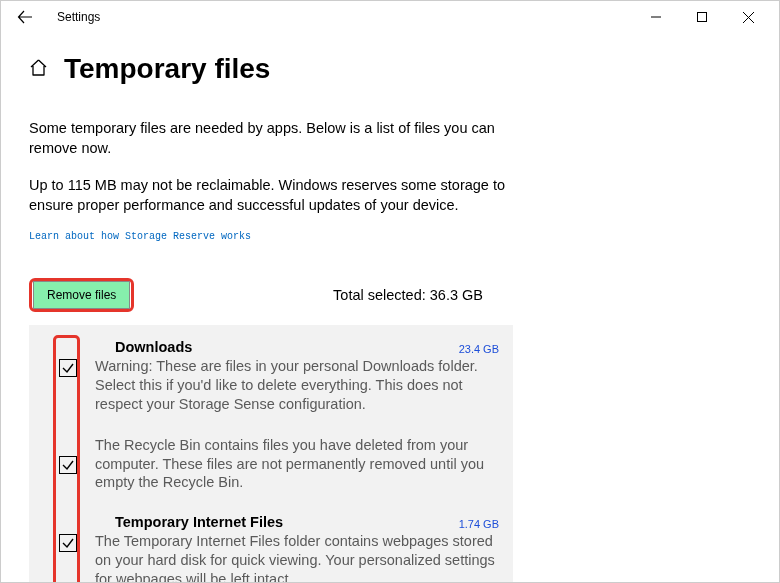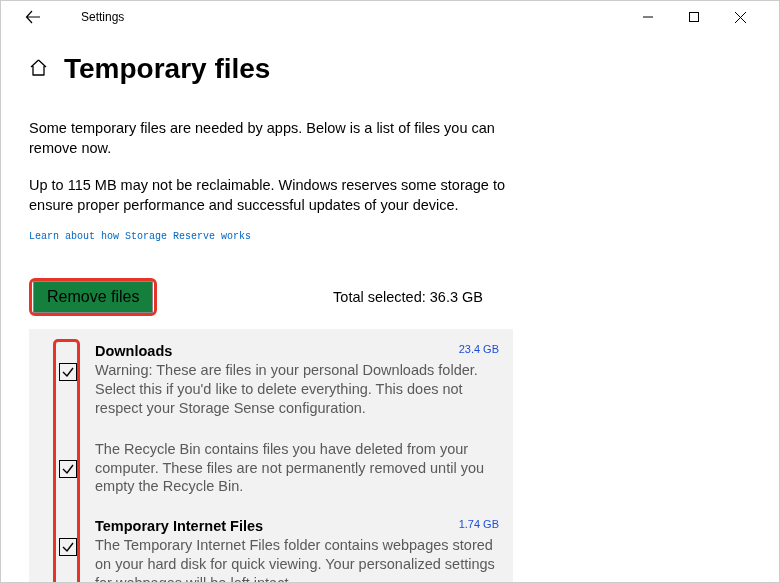--- a/index.html
+++ b/index.html
@@ -13,22 +13,21 @@
       width: 780px;
       height: 583px;
       overflow: hidden;
       position: relative;
       border: 1px solid #ccc;
     }
     .titlebar {
       height: 32px;
       display: flex;
       align-items: center;
-      padding: 0 16px;
-      gap: 16px;
+      padding: 0 8px;
     }
     .back-btn {
       width: 32px;
       height: 32px;
       display: flex;
       align-items: center;
       justify-content: center;
       cursor: pointer;
     }
     .titlebar-title {
@@ -82,24 +81,24 @@
       display: inline-block;
       margin-bottom: 36px;
       font-family: Liberation Mono, monospace;
     }
     .action-row {
       display: flex;
       align-items: center;
       margin-bottom: 13px;
     }
     .remove-btn {
-      background: #15803d;
+      background: #86efac;
       border: 1px solid #888;
       padding: 6px 13px;
-      font-size: 16px;
+      font-size: 12px;
       cursor: pointer;
       font-family: inherit;
     }
     .highlight-red {
       border: 3px solid #e5352b;
       border-radius: 6px;
       display: inline-block;
     }
     .highlight-red-inner {
       padding: 1px;
@@ -137,21 +136,22 @@
       height: 18px;
       border: 1.5px solid #000;
       background: #f2f2f2;
       display: flex;
       align-items: center;
       justify-content: center;
       cursor: pointer;
     }
     .item-header {
       display: flex;
-      align-items: flex-start;
+      align-items: flex-end;
+      margin-left: 20px;
     }
     .item-title {
       font-size: 14.5px;
       font-weight: 700;
       color: #000;
     }
     .item-size {
       margin-left: auto;
       font-size: 11px;
       color: #1d4ed8;

